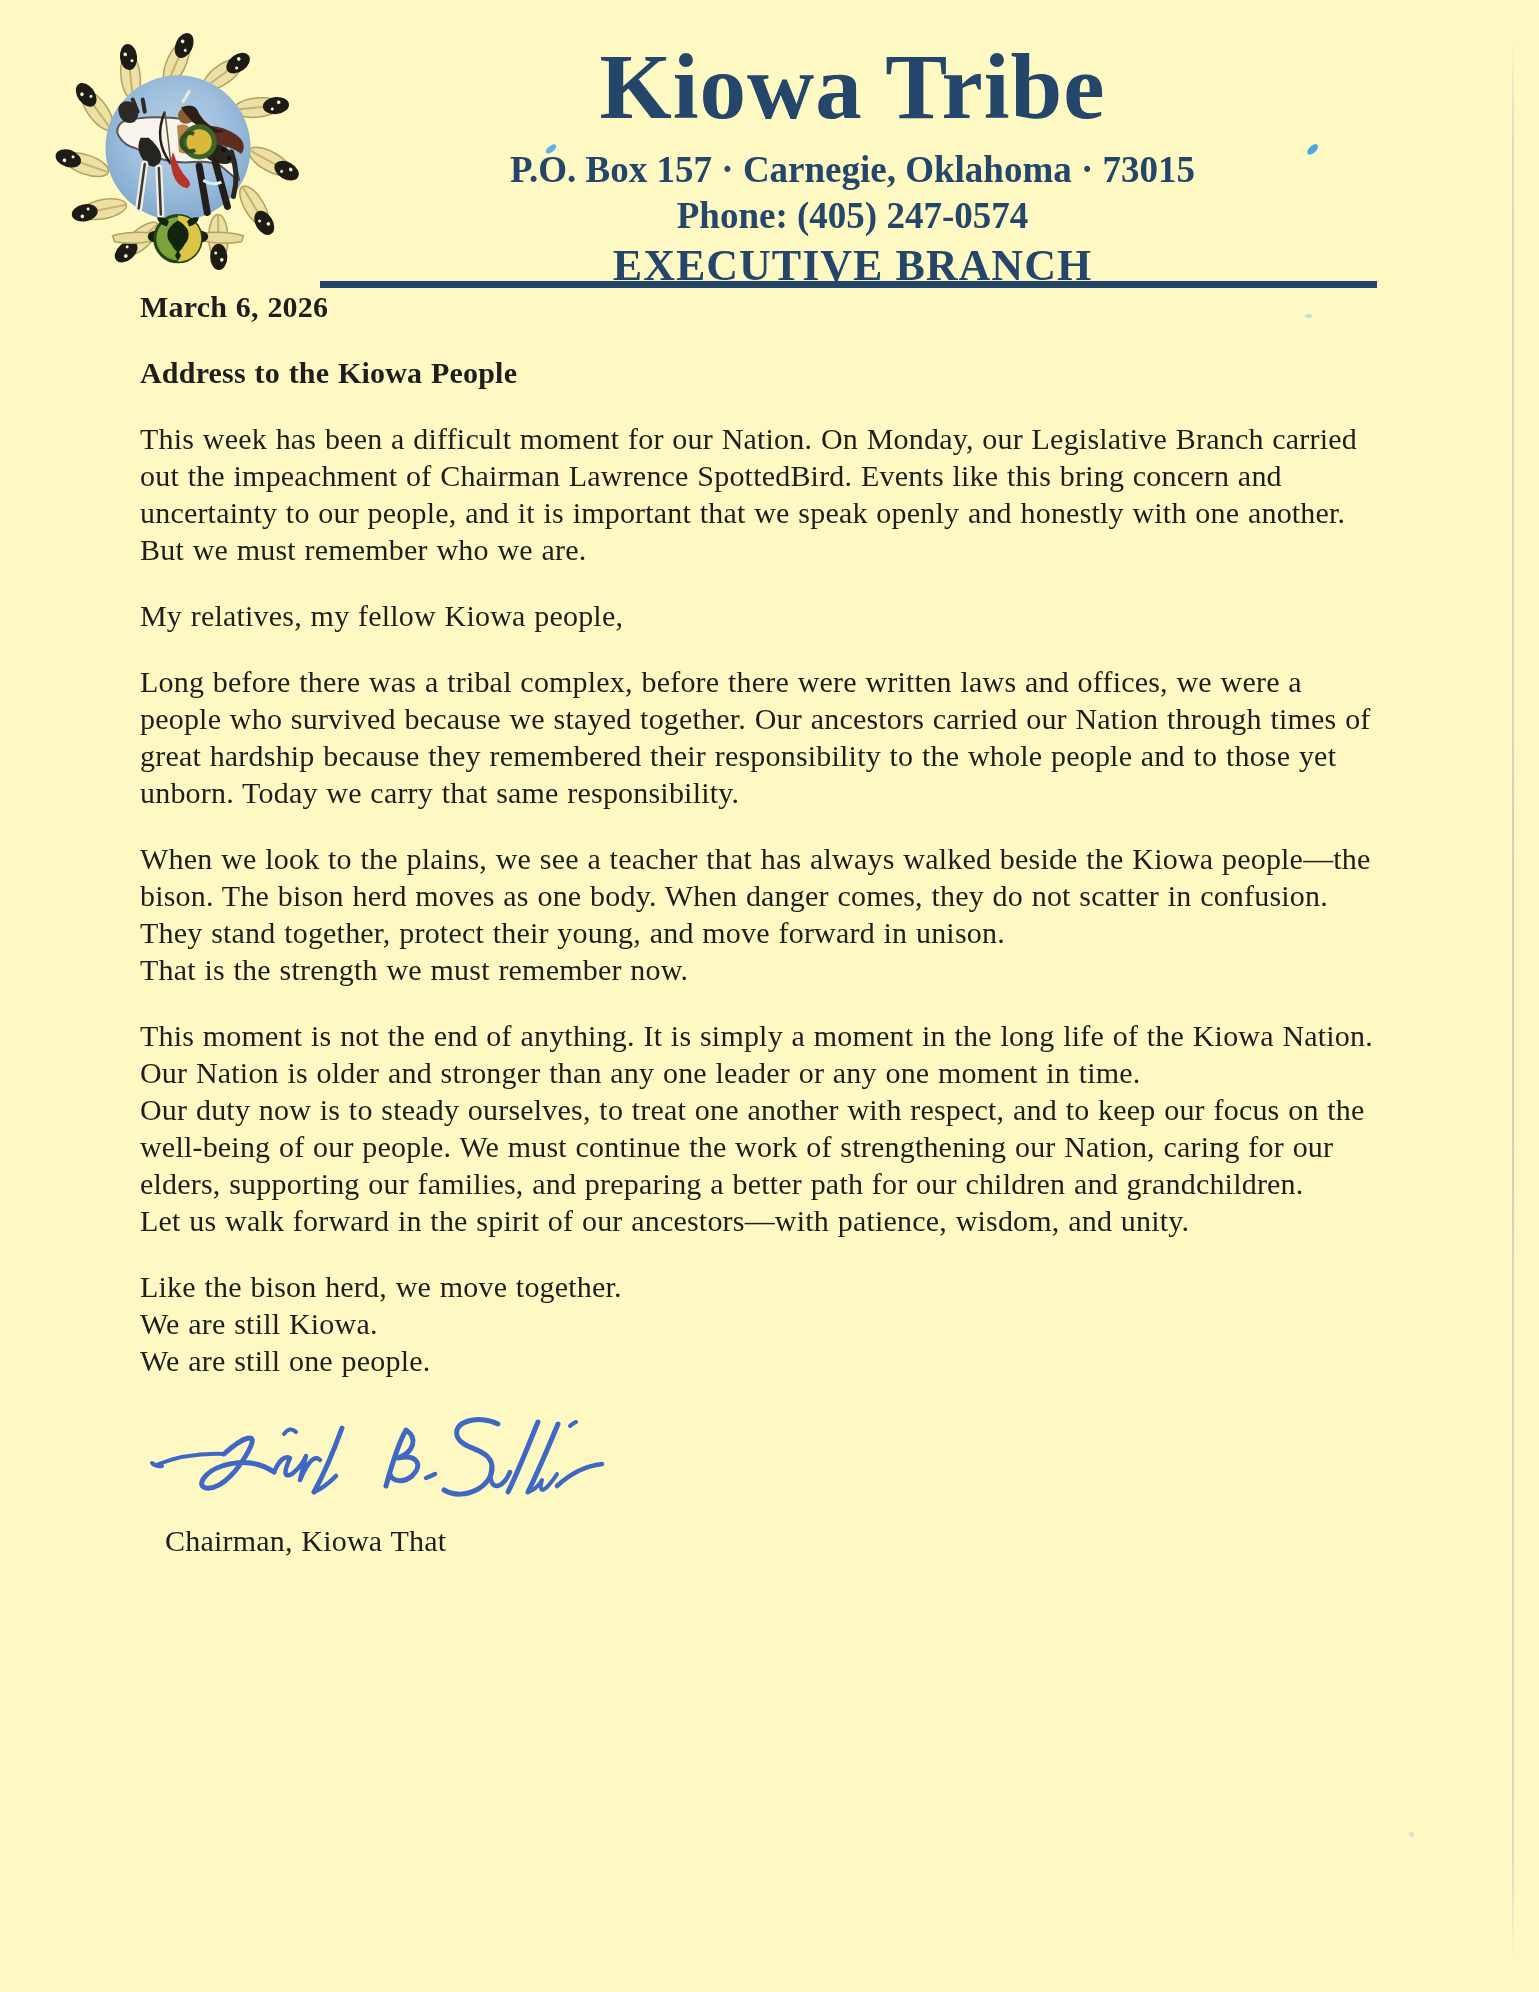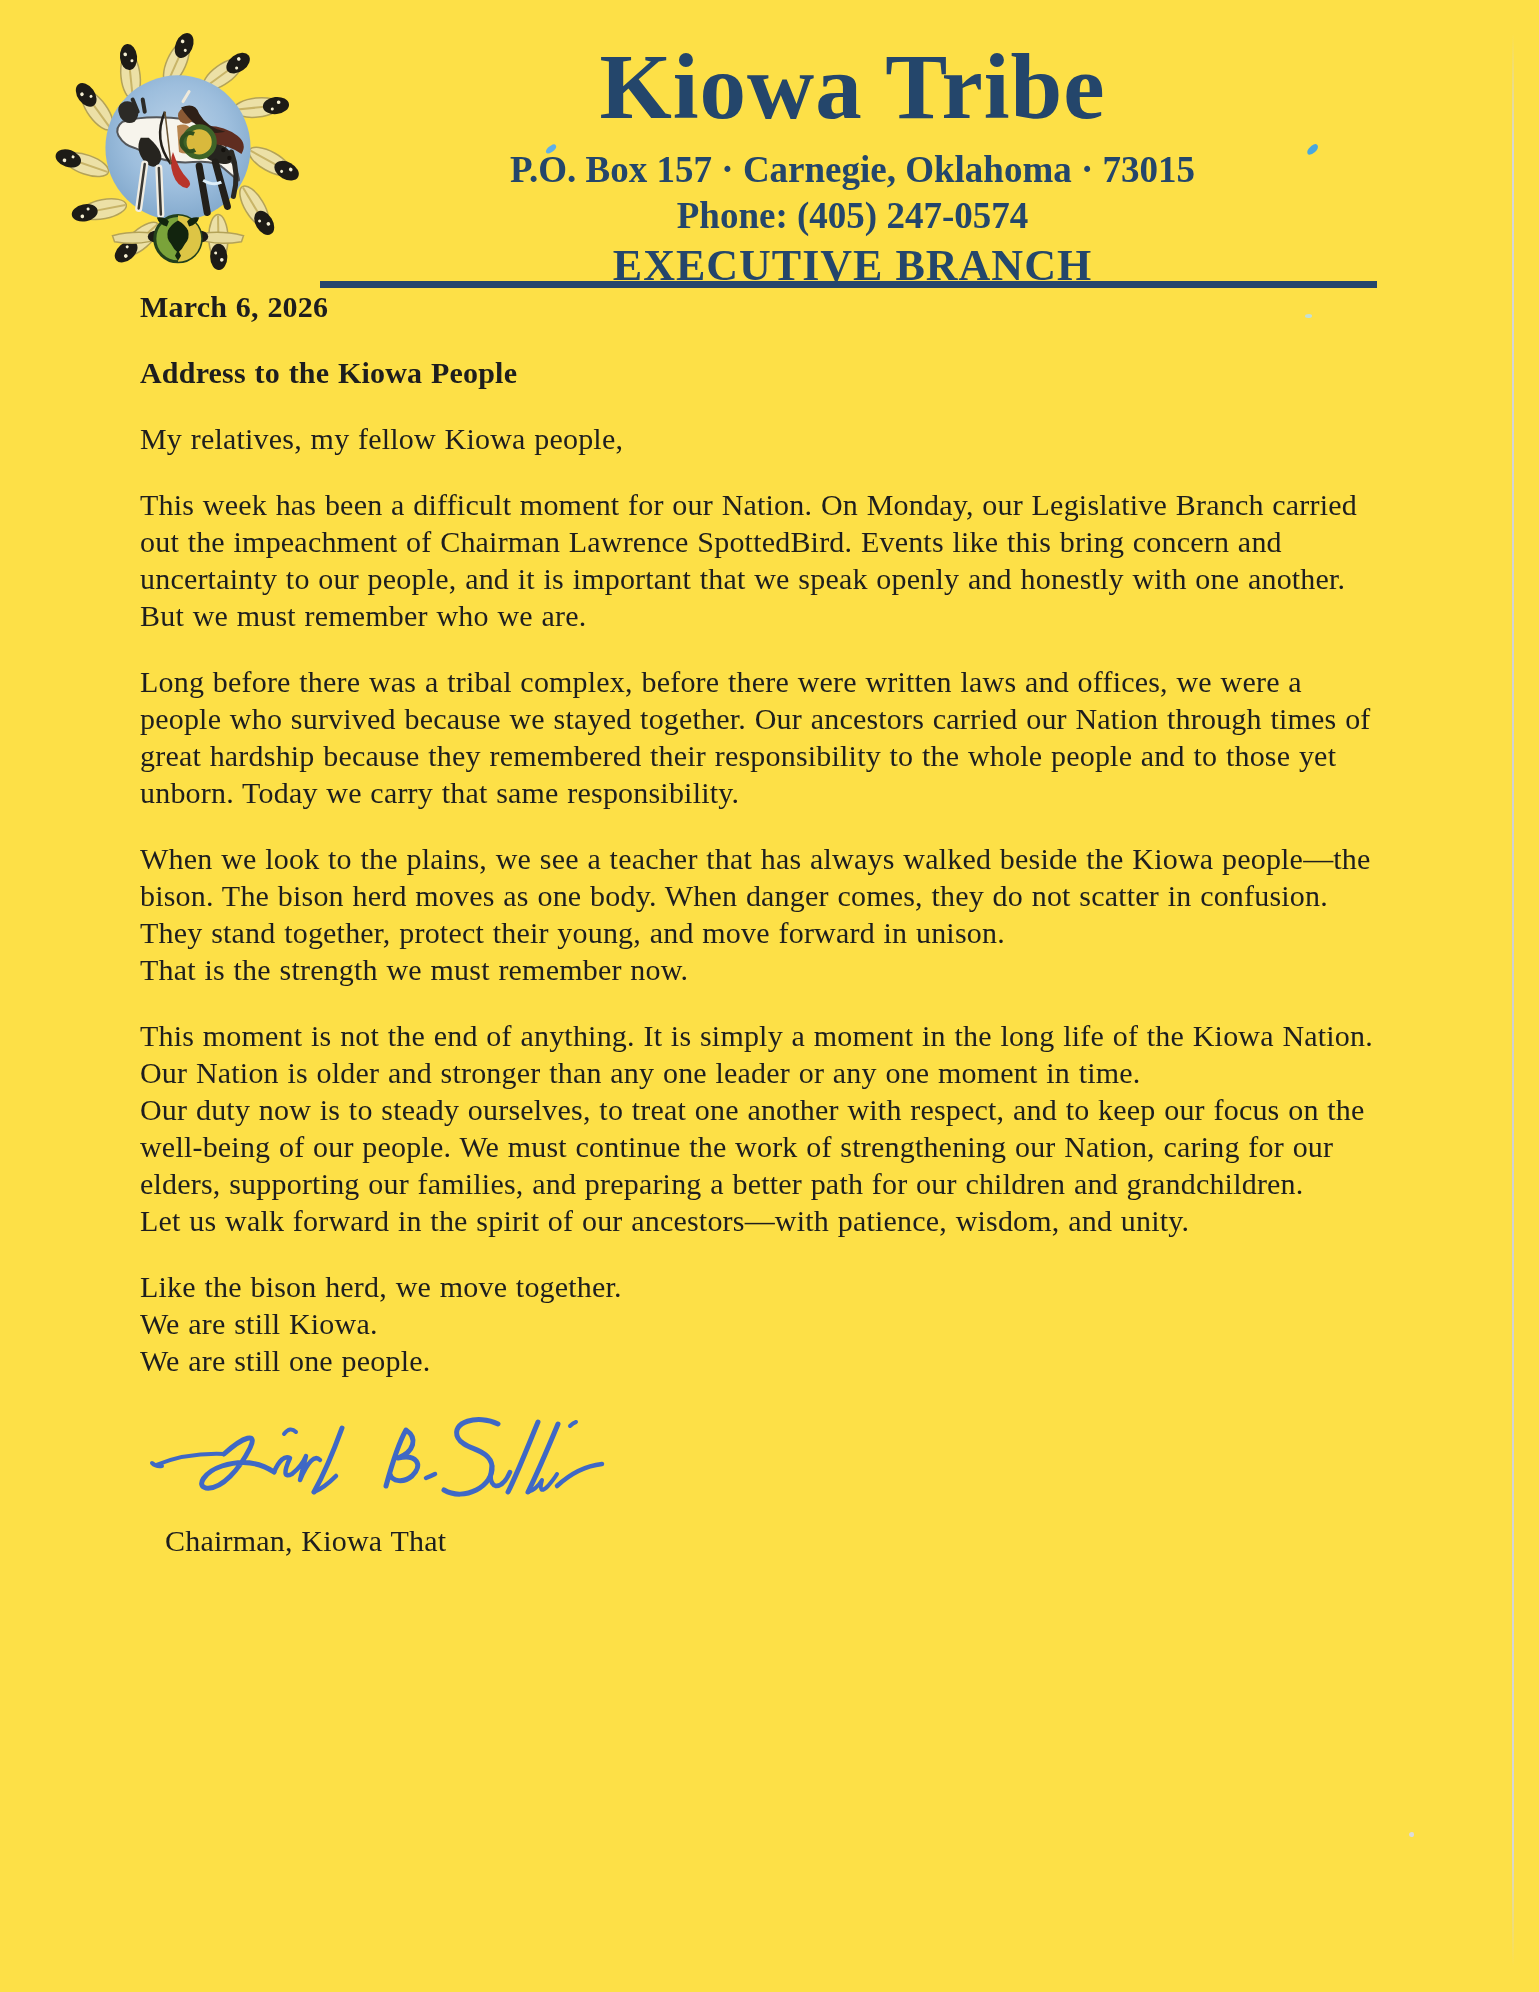--- a/index.html
+++ b/index.html
@@ -1,19 +1,19 @@
 <!DOCTYPE html>
 <html style="--navy: #24466b; --ink: #3f68c5;"><head>
 <meta charset="utf-8">
 <style>
   html,body{margin:0;padding:0;background:#ffffff;}
   .page{
     position:relative;
     width:1539px;height:1992px;
-    background:#fde047;
+    background:#fef9c3;
     font-family:"Liberation Serif","DejaVu Serif",serif;
     color:#1e1e1e;
     overflow:hidden;
   }
   
   .letterhead{position:absolute;left:0;top:0;width:100%;height:300px;}
   .seal{position:absolute;left:52px;top:20px;width:252px;height:270px;}
   .head-text{
     position:absolute;left:320px;top:40px;width:1065px;
     text-align:center;color:var(--navy,#24466b);
@@ -144,23 +144,23 @@
       <div class="phone-line">Phone: (405) 247-0574</div>
       <div class="branch-line">EXECUTIVE BRANCH</div>
     </div>
 
     <div class="head-rule"></div>
   </header>
 
   <main class="letter-main">
     <p class="bold">March 6, 2026</p>
     <p class="bold">Address to the Kiowa People</p>
+    <p>This week has been a difficult moment for our Nation. On Monday, our Legislative Branch carried<br>out the impeachment of Chairman Lawrence SpottedBird. Events like this bring concern and<br>uncertainty to our people, and it is important that we speak openly and honestly with one another.<br>But we must remember who we are.</p>
+
     <p>My relatives, my fellow Kiowa people,</p>
-
-    <p>This week has been a difficult moment for our Nation. On Monday, our Legislative Branch carried<br>out the impeachment of Chairman Lawrence SpottedBird. Events like this bring concern and<br>uncertainty to our people, and it is important that we speak openly and honestly with one another.<br>But we must remember who we are.</p>
     <p>Long before there was a tribal complex, before there were written laws and offices, we were a<br>people who survived because we stayed together. Our ancestors carried our Nation through times of<br>great hardship because they remembered their responsibility to the whole people and to those yet<br>unborn. Today we carry that same responsibility.</p>
     <p>When we look to the plains, we see a teacher that has always walked beside the Kiowa people—the<br>bison. The bison herd moves as one body. When danger comes, they do not scatter in confusion.<br>They stand together, protect their young, and move forward in unison.<br>That is the strength we must remember now.</p>
     <p>This moment is not the end of anything. It is simply a moment in the long life of the Kiowa Nation.<br>Our Nation is older and stronger than any one leader or any one moment in time.<br>Our duty now is to steady ourselves, to treat one another with respect, and to keep our focus on the<br>well-being of our people. We must continue the work of strengthening our Nation, caring for our<br>elders, supporting our families, and preparing a better path for our children and grandchildren.<br>Let us walk forward in the spirit of our ancestors—with patience, wisdom, and unity.</p>
 
     <p>Like the bison herd, we move together.<br>We are still Kiowa.<br>We are still one people.</p>
 
     <svg class="sig-svg" width="460" height="100" viewBox="0 0 460 100" aria-label="signature">
       <g fill="none" stroke="var(--ink,#3f68c5)" stroke-width="5" stroke-linecap="round" stroke-linejoin="round">
 
         <path d="M6,55 q4,4 10,3 M10,57 C30,49 52,45 78,46" stroke-width="4"></path>

